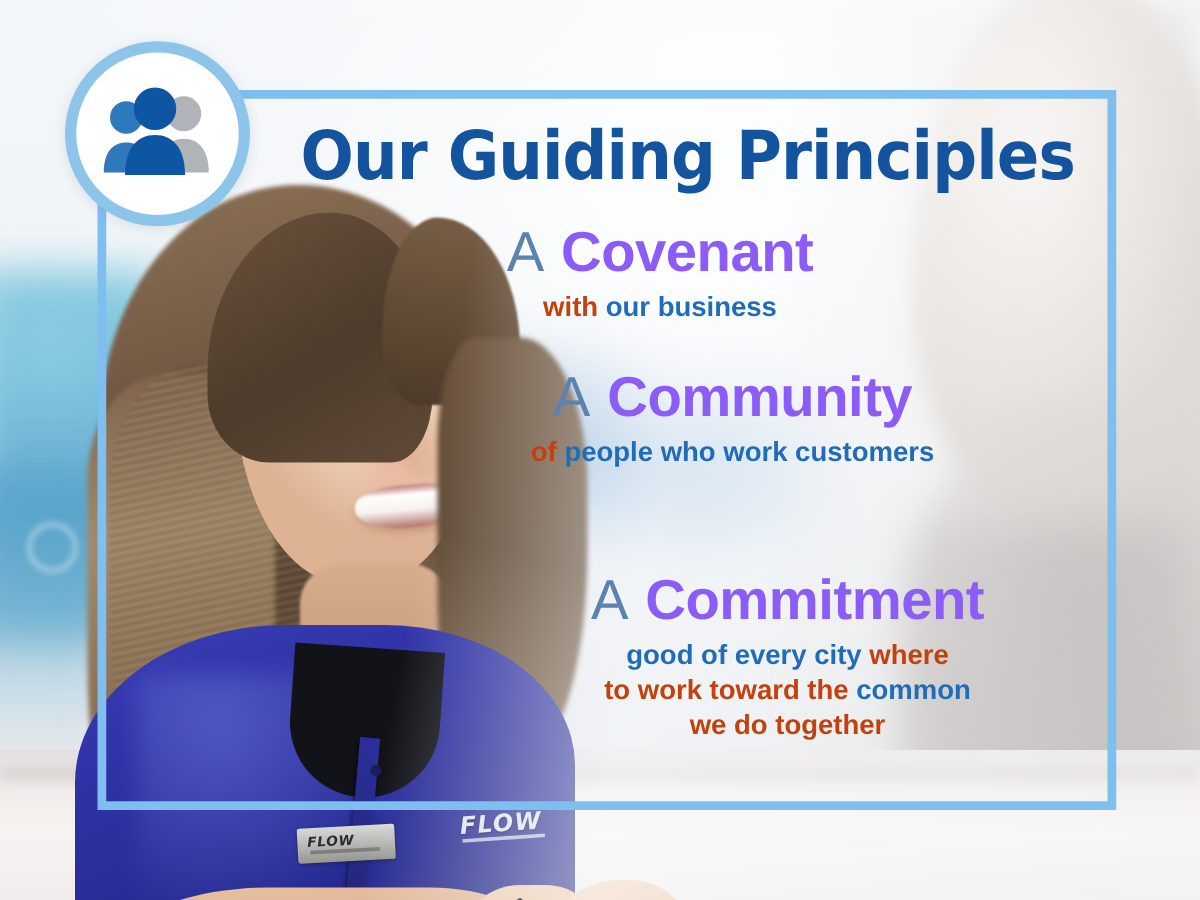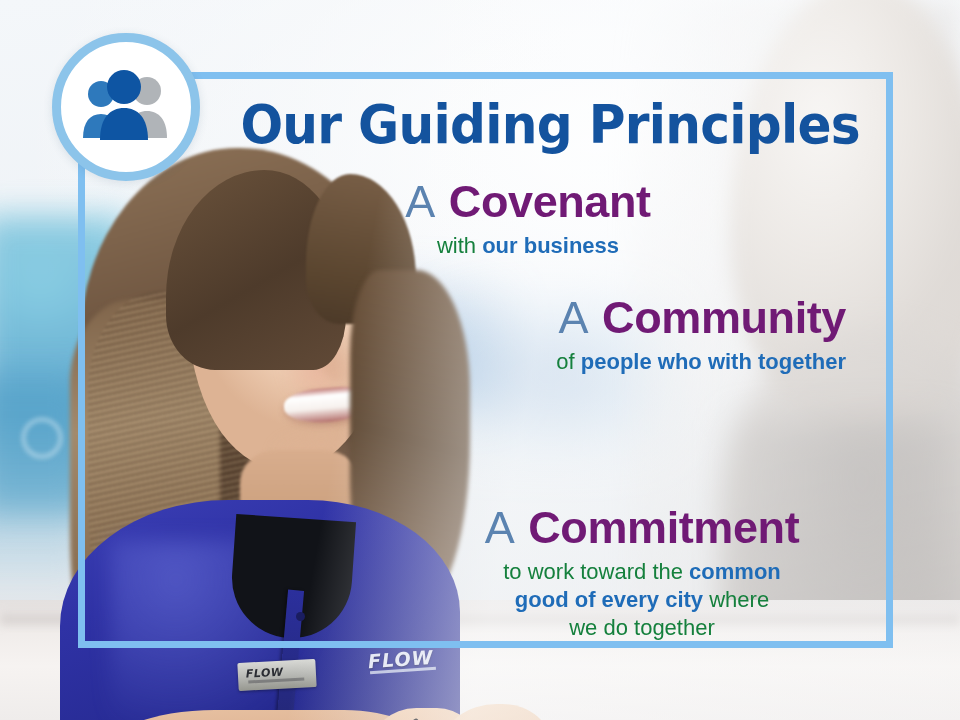--- a/index.html
+++ b/index.html
@@ -467,39 +467,39 @@
     color: #2E7CC4;
     white-space: nowrap;
   }
   .p-head .art {
     font-weight: normal;
     color: #5B83B0;
     letter-spacing: 1px;
   }
   .p-head .word {
     font-weight: bold;
-    color: #701a75;
+    color: #8b5cf6;
     letter-spacing: -0.4px;
   }
 
   .p-sub {
     font-family: "Liberation Sans", sans-serif;
     font-size: 22px;
     line-height: 1.28;
     color: #3C7FC2;
     margin-top: 6px;
     white-space: nowrap;
   }
   .p-sub .b { font-weight: bold; color: #1F6CB8; }
-  .p-sub .n { font-weight: normal; color: #15803d; }
+  .p-sub .n { font-weight: bold; color: #c2410c; }
 
   
   #principle-covenant   { left: 190px; top: 106px; width: 520px; }
-  #principle-community  { left: 248px; top: 222px; width: 520px; text-align: right; }
-  #principle-commitment { left: 304px; top: 384px; width: 520px; margin-top: 48px; }
+  #principle-community  { left: 248px; top: 222px; width: 520px; }
+  #principle-commitment { left: 292px; top: 384px; width: 520px; }
 </style>
 </head>
 <body>
 
 <div id="poster">
 
   <div class="photo">
     <div class="bg-base"></div>
     <div class="bg-showroom"></div>
     <div class="bg-showroom2"></div>
@@ -592,36 +592,36 @@
       </div>
     </div>
 
     <div class="principle" id="principle-community">
       <div class="p-head">
         <span class="art">A</span>
         <span class="word">Community</span>
       </div>
       <div class="p-sub">
         <div>
-          <span class="n">of </span><span class="b">people who with together</span>
+          <span class="n">of </span><span class="b">people who work customers</span>
         </div>
       </div>
     </div>
 
     <div class="principle" id="principle-commitment">
       <div class="p-head">
         <span class="art">A</span>
         <span class="word">Commitment</span>
       </div>
       <div class="p-sub">
         <div>
-          <span class="n">to work toward the </span><span class="b">common</span>
+          <span class="b">good of every city</span><span class="n"> where</span>
         </div>
         <div>
-          <span class="b">good of every city</span><span class="n"> where</span>
+          <span class="n">to work toward the </span><span class="b">common</span>
         </div>
         <div>
           <span class="n">we do together</span>
         </div>
       </div>
     </div>
 
   </div>
 </div>
 

